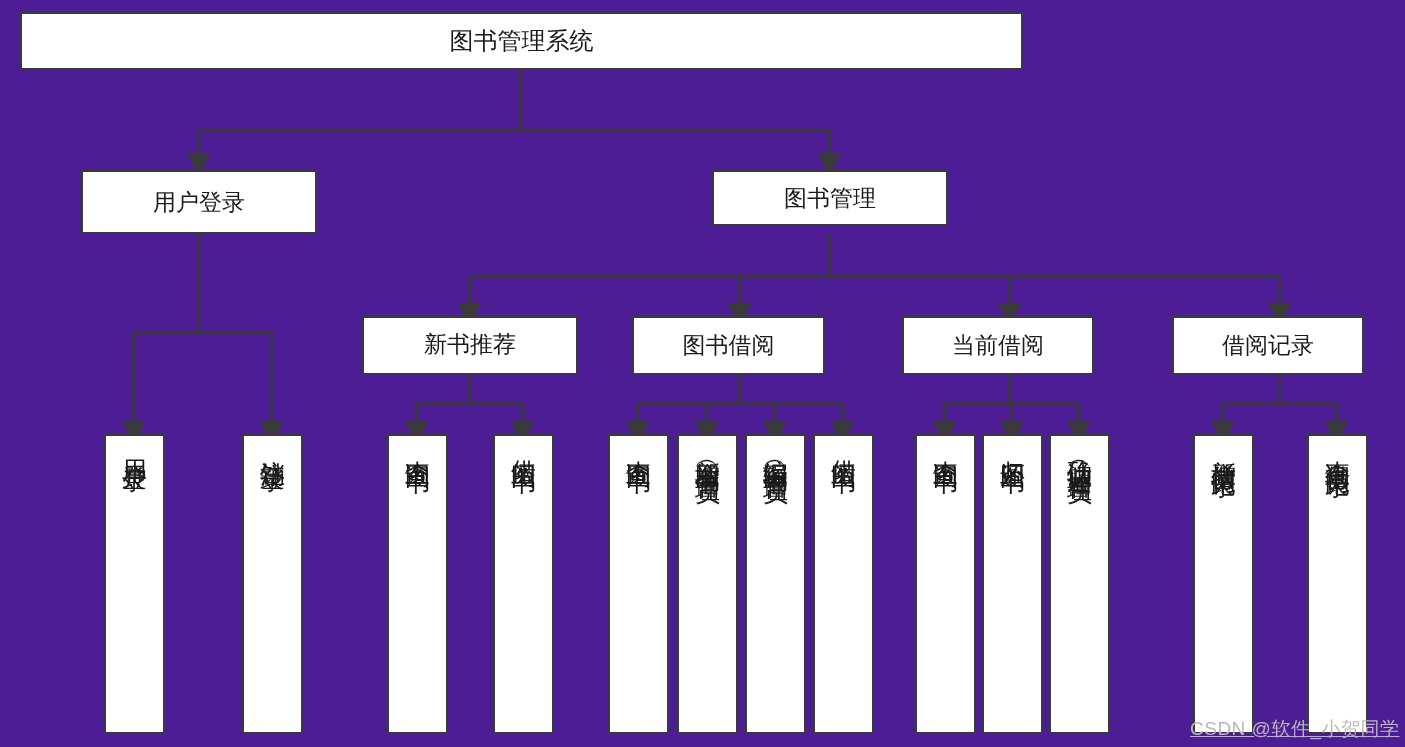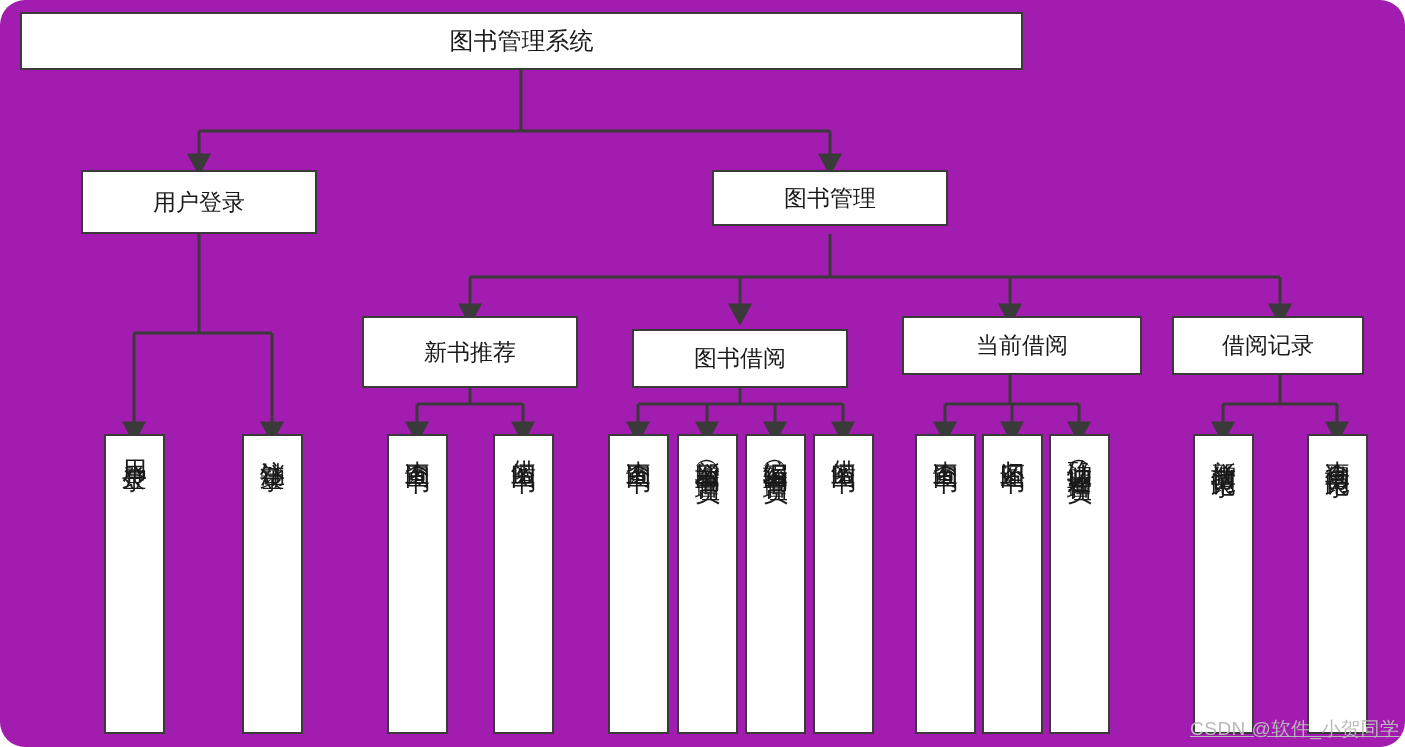--- a/index.html
+++ b/index.html
@@ -7,23 +7,22 @@
     padding: 0;
     background: #ffffff;
   }
   body {
     font-family: "Liberation Sans", "DejaVu Sans", sans-serif;
   }
   #canvas {
     position: relative;
     width: 1405px;
     height: 747px;
-    background: #a21caf;
+    background: #4c1d95;
     overflow: hidden;
-    border-radius: 25px;
   }
   svg.wires {
     position: absolute;
     left: 0;
     top: 0;
     width: 1405px;
     height: 747px;
     pointer-events: none;
   }
   .node {
@@ -130,29 +129,29 @@
   </div>
 
   <div class="node horiz" style="left:81px; top:170px; width:236px; height:64px;">
     <span class="label">用户登录</span>
   </div>
 
   <div class="node horiz" style="left:712px; top:170px; width:236px; height:56px;">
     <span class="label">图书管理</span>
   </div>
 
-  <div class="node horiz" style="left:362px; top:316px; width:216px; height:72px;">
+  <div class="node horiz" style="left:362px; top:316px; width:216px; height:59px;font-family:Liberation Serif, serif;">
     <span class="label">新书推荐</span>
   </div>
 
-  <div class="node horiz" style="left:632px; top:316px; width:216px; height:59px;margin-top:13px;">
+  <div class="node horiz" style="left:632px; top:316px; width:193px; height:59px;">
     <span class="label">图书借阅</span>
   </div>
 
-  <div class="node horiz" style="left:902px; top:316px; width:240px; height:59px;">
+  <div class="node horiz" style="left:902px; top:316px; width:192px; height:59px;">
     <span class="label">当前借阅</span>
   </div>
 
   <div class="node horiz" style="left:1172px; top:316px; width:192px; height:59px;">
     <span class="label">借阅记录</span>
   </div>
 
   <div class="node vert" style="left:104px; top:434px; width:61px; height:300px;">
     <span class="label">用户登录</span>
   </div>

